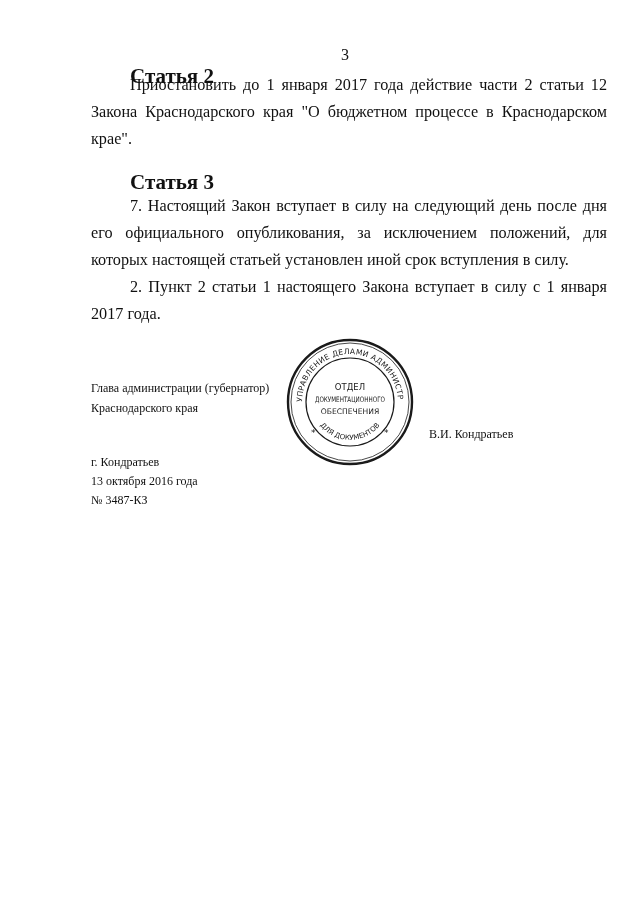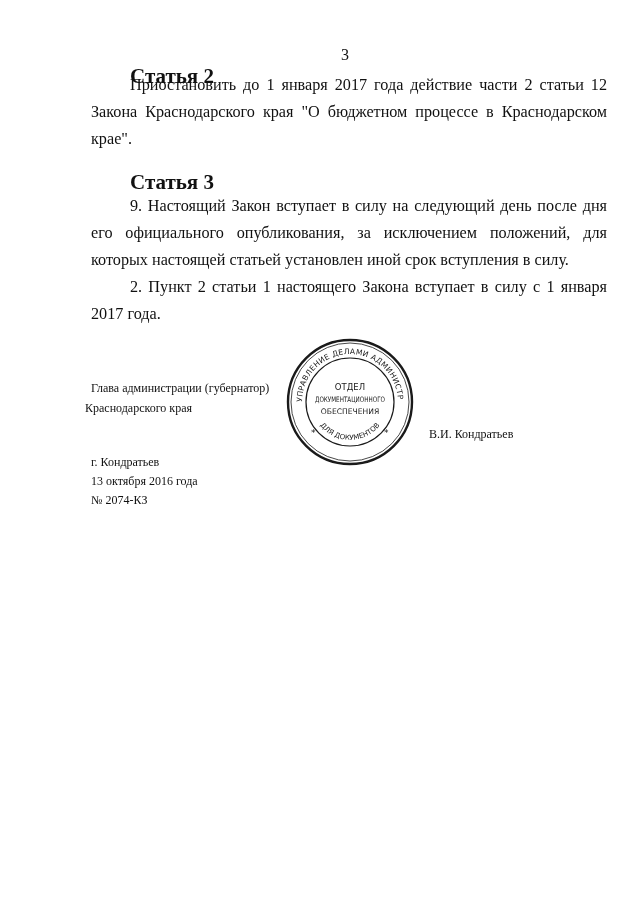--- a/index.html
+++ b/index.html
@@ -18,30 +18,30 @@
 <body>
 
 <div>
 
   <div class="page-num">3</div>
 
   <div class="heading" style="top:64px;">Статья 2</div>
   <div class="para" style="top:72px;">Приостановить до 1 января 2017 года действие части 2 статьи 12 Закона Краснодарского края "О бюджетном процессе в Краснодарском крае".</div>
 
   <div class="heading" style="top:170px;text-align:center;">Статья 3</div>
-  <div class="para" style="top:193px;">9. Настоящий Закон вступает в силу на следующий день после дня его официального опубликования, за исключением положений, для которых на­стоящей статьей установлен иной срок вступления в силу.</div>
+  <div class="para" style="top:193px;">7. Настоящий Закон вступает в силу на следующий день после дня его официального опубликования, за исключением положений, для которых на­стоящей статьей установлен иной срок вступления в силу.</div>
   <div class="para" style="top:274px;">2. Пункт 2 статьи 1 настоящего Закона вступает в силу с 1 января 2017 года.</div>
 
   <div class="sig" style="left:91px; top:378px;">Глава администрации (губернатор)</div>
-  <div class="sig" style="left:85px; top:398px;">Краснодарского края</div>
+  <div class="sig" style="left:91px; top:398px;">Краснодарского края</div>
   <div class="sig" style="left:429px; top:398px;margin-top:26px;">В.И. Кондратьев</div>
 
   <div class="sig" style="left:91px; top:452px;">г. Кондратьев</div>
   <div class="sig" style="left:91px; top:471px;">13 октября 2016 года</div>
-  <div class="sig" style="left:91px; top:490px;">№ 2074-КЗ</div>
+  <div class="sig" style="left:91px; top:490px;">№ 3487-КЗ</div>
 
   <div class="stamp">
     <svg viewBox="0 0 132 132">
       <defs>
         <path id="topArc" d="M 18 66 A 48 48 0 1 1 114 66"></path>
         <path id="botArc" d="M 30 78 A 38 38 0 0 0 102 78"></path>
       </defs>
       <circle cx="66" cy="66" r="62" fill="none" stroke="#1a1a1a" stroke-width="2.4"></circle>
       <circle cx="66" cy="66" r="59" fill="none" stroke="#1a1a1a" stroke-width="0.8"></circle>
       <circle cx="66" cy="66" r="44" fill="none" stroke="#1a1a1a" stroke-width="1.2"></circle>

